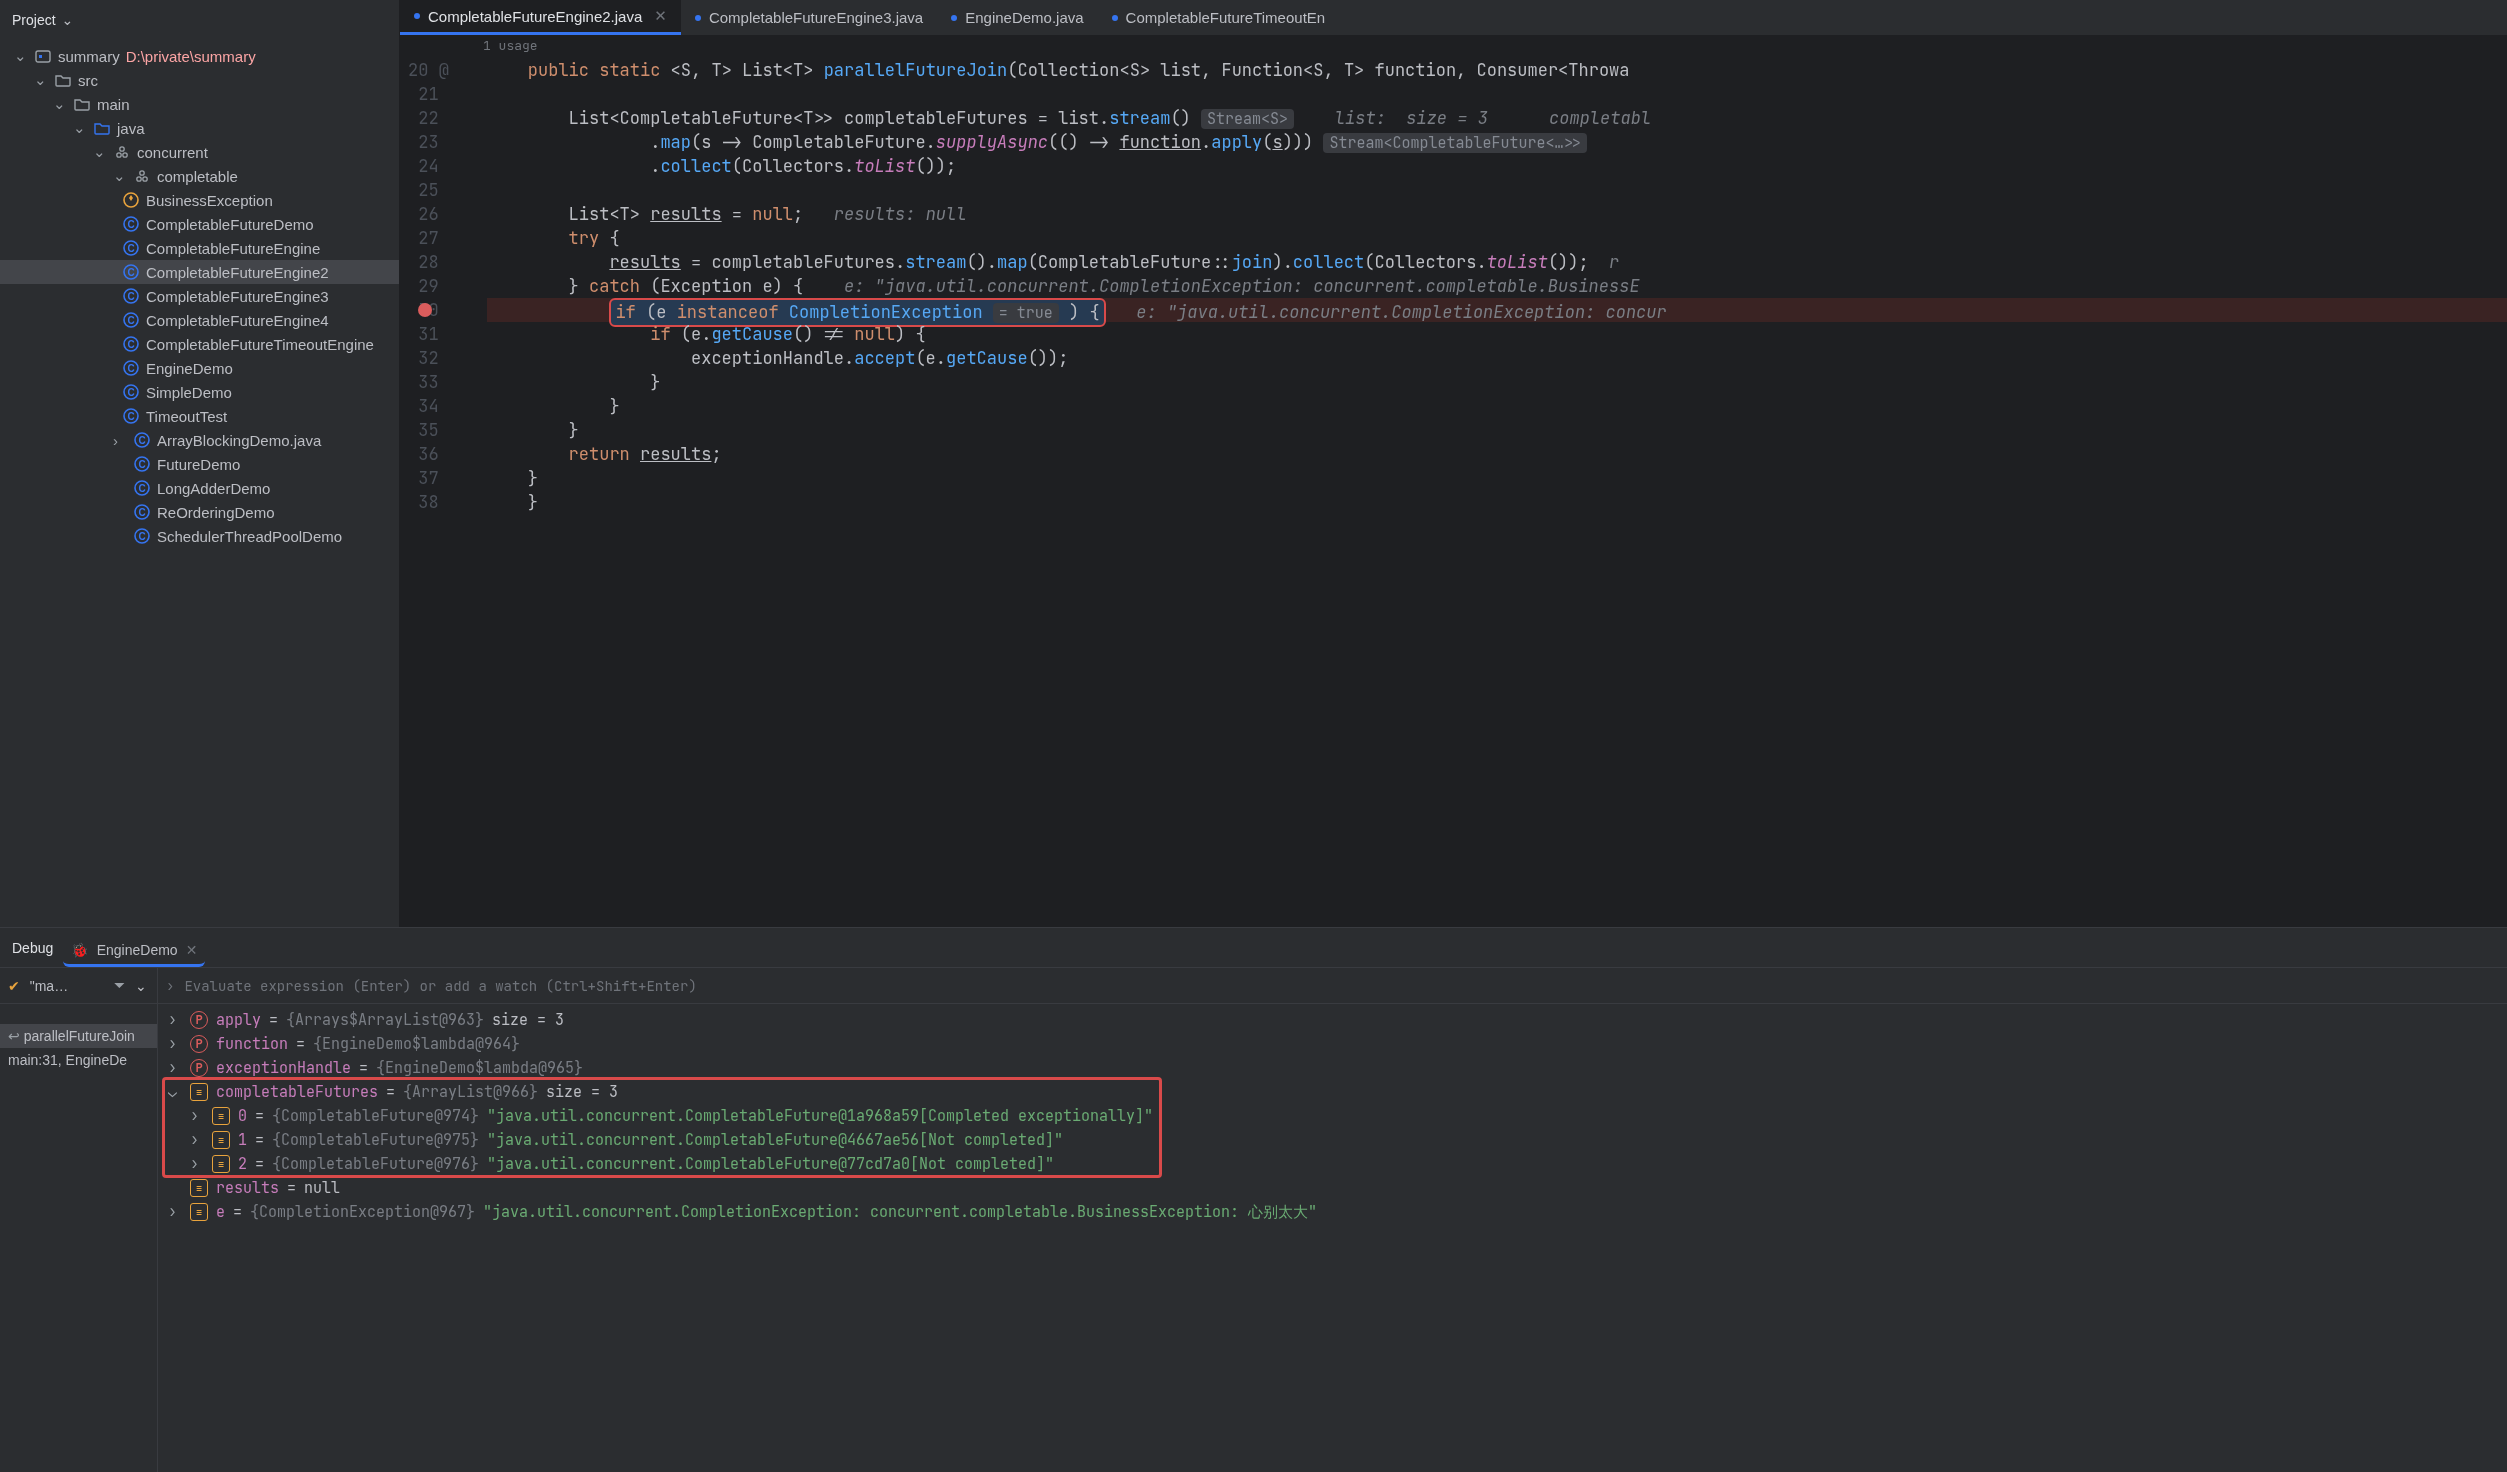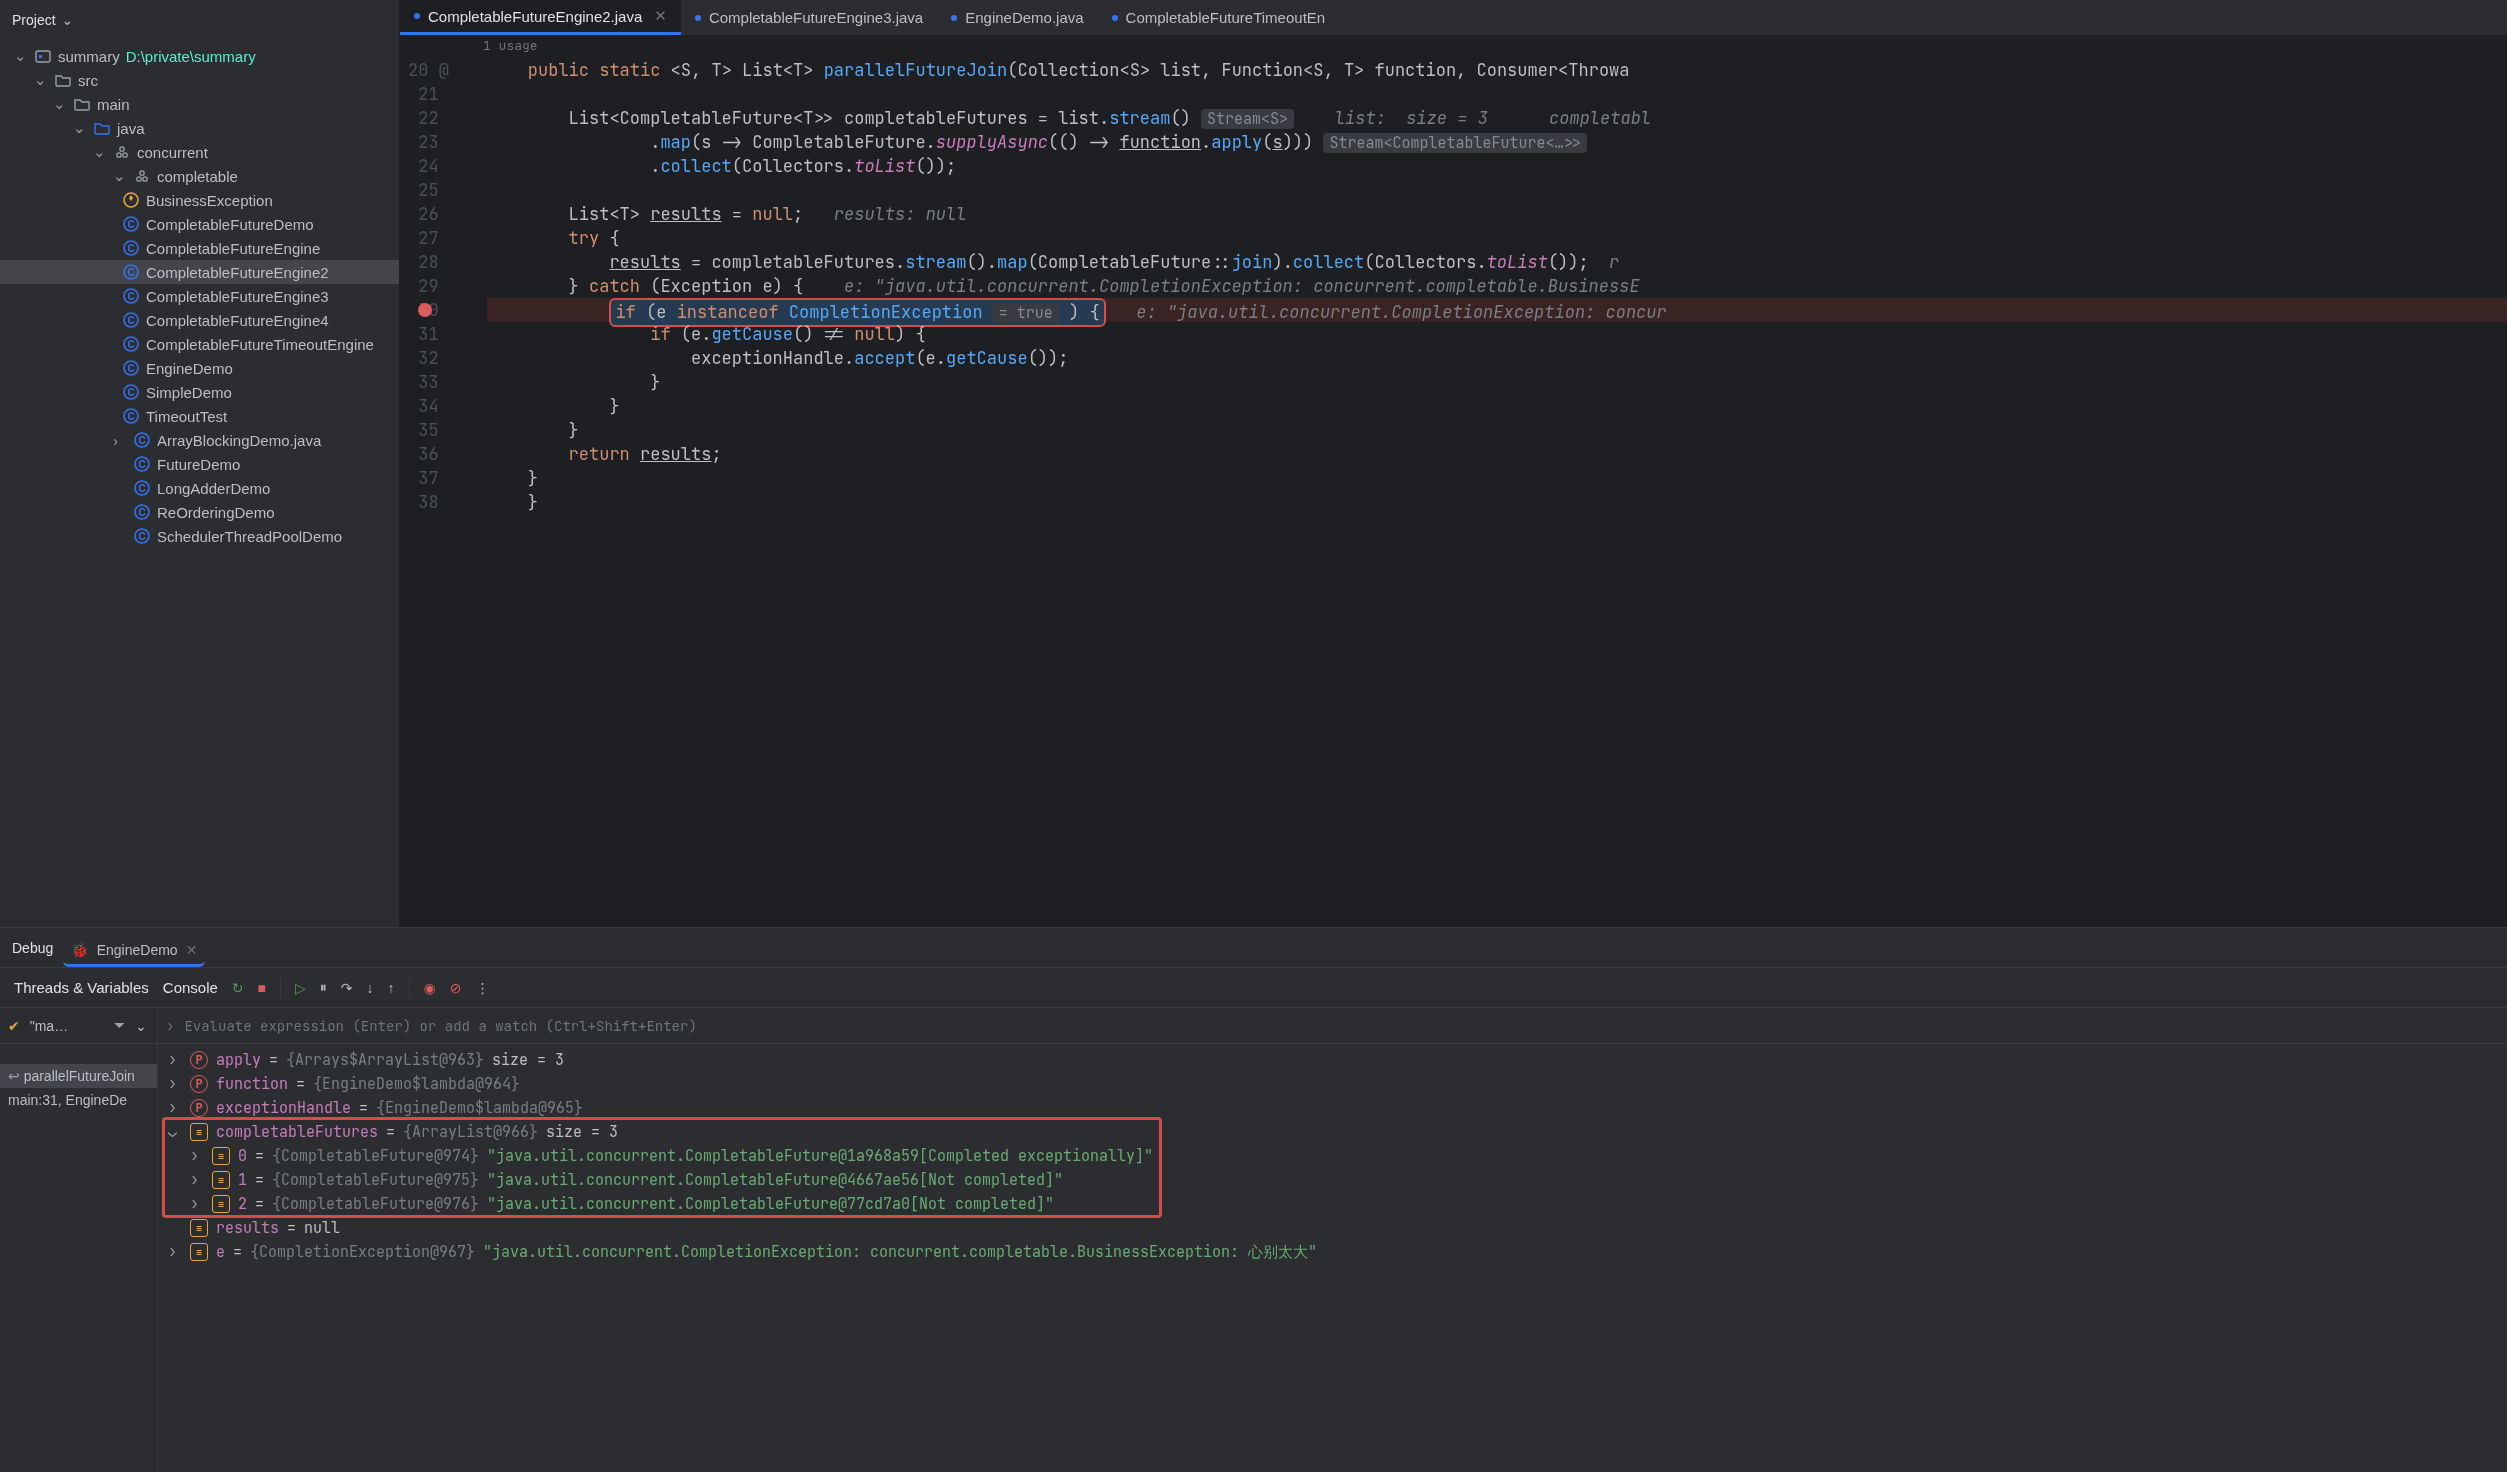--- a/index.html
+++ b/index.html
@@ -18,21 +18,21 @@
 
   
   .project-panel { width: 400px; background:#2b2d30; border-right:1px solid #1e1f22; display:flex; flex-direction:column; }
   .project-header { height:40px; display:flex; align-items:center; gap:6px; padding:0 12px; font-weight:500; color:#dfe1e5; }
   .chev { width:14px; display:inline-block; color:#bcbec4; }
   .tree { flex:1; overflow:auto; padding-top:4px; font-size:15px; scrollbar-width:thin; scrollbar-color:#4e5157 #2b2d30; }
   .tree-row { height:24px; display:flex; align-items:center; gap:6px; white-space:nowrap; padding-left:8px; cursor:default; }
   .tree-row.selected { background:#43454a; }
   .tree-row .arrow { width:14px; color:#9aa0a6; }
   .tree-row .ficon { width:18px; height:18px; display:inline-flex; align-items:center; justify-content:center; }
-  .dim { color:#5eead4; }
+  .dim { color:#fca5a5; }
   .indent-0{padding-left:14px}.indent-1{padding-left:34px}.indent-2{padding-left:53px}.indent-3{padding-left:73px}.indent-4{padding-left:93px}.indent-5{padding-left:113px}.indent-6{padding-left:102px}
 
   
   .editor-area { flex:1; display:flex; flex-direction:column; min-width:0; }
   .tab-bar { height:36px; background:#2b2d30; display:flex; align-items:stretch; border-bottom:1px solid #1e1f22; }
   .tab { display:flex; align-items:center; gap:8px; padding:0 14px; color:#bcbec4; font-size:15px; cursor:pointer; }
   .tab.active { background:#1e1f22; border-bottom:3px solid #3574f0; color:#dfe1e5; }
   .tab .dot { width:6px;height:6px;border-radius:50%;background:#3574f0; }
   .tab .close { color:#6f737a; margin-left:4px; }
 
@@ -353,36 +353,20 @@
 
 <div class="debug-panel">
   <div class="dbg-tabs">
     <span class="label">Debug</span>
     <div class="dbg-run active">
       <span style="color:#57965c">🐞</span>
       <span>EngineDemo</span>
       <span class="close" style="color:#6f737a">✕</span>
     </div>
   </div>
-  <div class="dbg-toolbar">
-    <span class="tab2 active">Threads &amp; Variables</span>
-    <span class="tab2">Console</span>
-    <span class="icon" style="color:#57965c">↻</span>
-    <span class="icon" style="color:#db5c5c">■</span>
-    <span class="sep"></span>
-    <span class="icon" style="color:#57965c">▷</span>
-    <span class="icon">⏸</span>
-    <span class="icon">↷</span>
-    <span class="icon">↓</span>
-    <span class="icon">↑</span>
-    <span class="sep"></span>
-    <span class="icon" style="color:#db5c5c">◉</span>
-    <span class="icon" style="color:#db5c5c">⊘</span>
-    <span class="icon">⋮</span>
-  </div>
   <div class="dbg-body">
     <div class="frames">
       <div class="fh">
         <span style="color:#e8a33d">✔</span>
         <span>"ma…</span>
         <span style="margin-left:auto;color:#9aa0a6">⏷</span>
         <span class="chev">⌄</span>
       </div>
       <div id="frames-rows">
           <div class="frow active"><span style="color:#9aa0a6">↩ </span>parallelFutureJoin</div>

